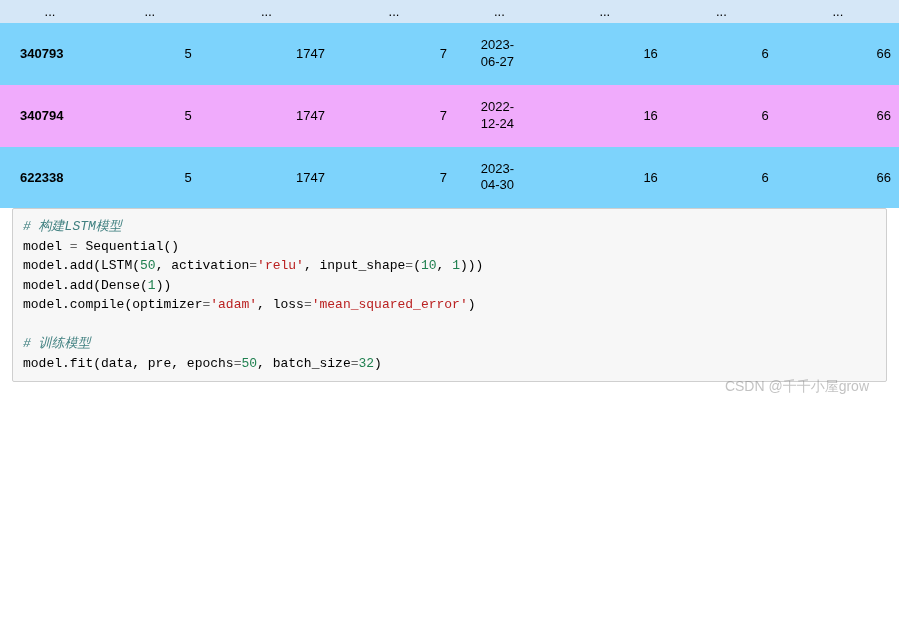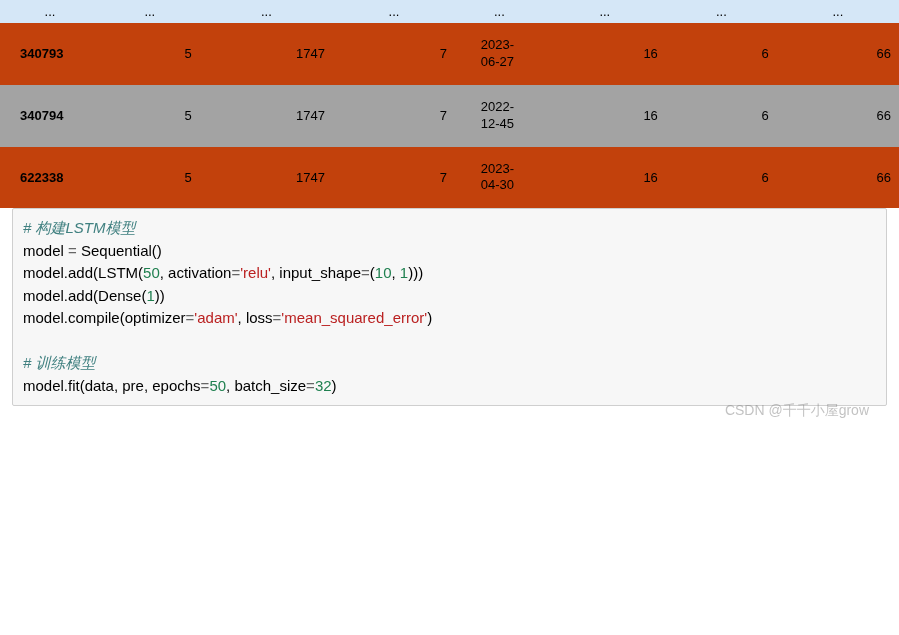--- a/index.html
+++ b/index.html
@@ -23,22 +23,22 @@
       text-align: center;
       padding: 4px 6px;
       font-weight: normal;
       color: #000;
     }
     table tr.data-row td {
       padding: 14px 8px;
       text-align: right;
       vertical-align: middle;
     }
-    table tr.data-row.odd { background: #c2410c; }
-    table tr.data-row.even { background: #a3a3a3; }
+    table tr.data-row.odd { background: #7dd3fc; }
+    table tr.data-row.even { background: #f0abfc; }
     table tr.data-row td.idx {
       font-weight: bold;
       text-align: left;
       padding-left: 20px;
     }
     table tr.data-row td.date {
       text-align: center;
       line-height: 1.3;
       padding-left: 4px;
       width: 66px;
@@ -49,22 +49,22 @@
       color: #333;
     }
     .code-wrap {
       margin: 0 12px 10px 12px;
       border: 1px solid #cfcfcf;
       background: #f7f7f7;
       padding: 8px 10px;
       border-radius: 2px;
     }
     pre {
-      font-family: Liberation Sans, sans-serif;
-      font-size: 15px;
+      font-family: Liberation Mono, monospace;
+      font-size: 13px;
       line-height: 1.5;
       white-space: pre;
       overflow: hidden;
     }
     .tk-cm { color: #408080; font-style: italic; }
     .tk-op { color: #666; }
     .tk-num { color: #208050; }
     .tk-str { color: #ba2121; }
     .watermark {
       position: relative;
@@ -109,21 +109,21 @@
       <td class="date"><span>2023-</span><br><span>06-27</span></td>
       <td>16</td>
       <td>6</td>
       <td>66</td>
     </tr>
     <tr class="data-row even">
       <td class="idx">340794</td>
       <td>5</td>
       <td>1747</td>
       <td>7</td>
-      <td class="date"><span>2022-</span><br><span>12-45</span></td>
+      <td class="date"><span>2022-</span><br><span>12-24</span></td>
       <td>16</td>
       <td>6</td>
       <td>66</td>
     </tr>
     <tr class="data-row odd">
       <td class="idx">622338</td>
       <td>5</td>
       <td>1747</td>
       <td>7</td>
       <td class="date"><span>2023-</span><br><span>04-30</span></td>

